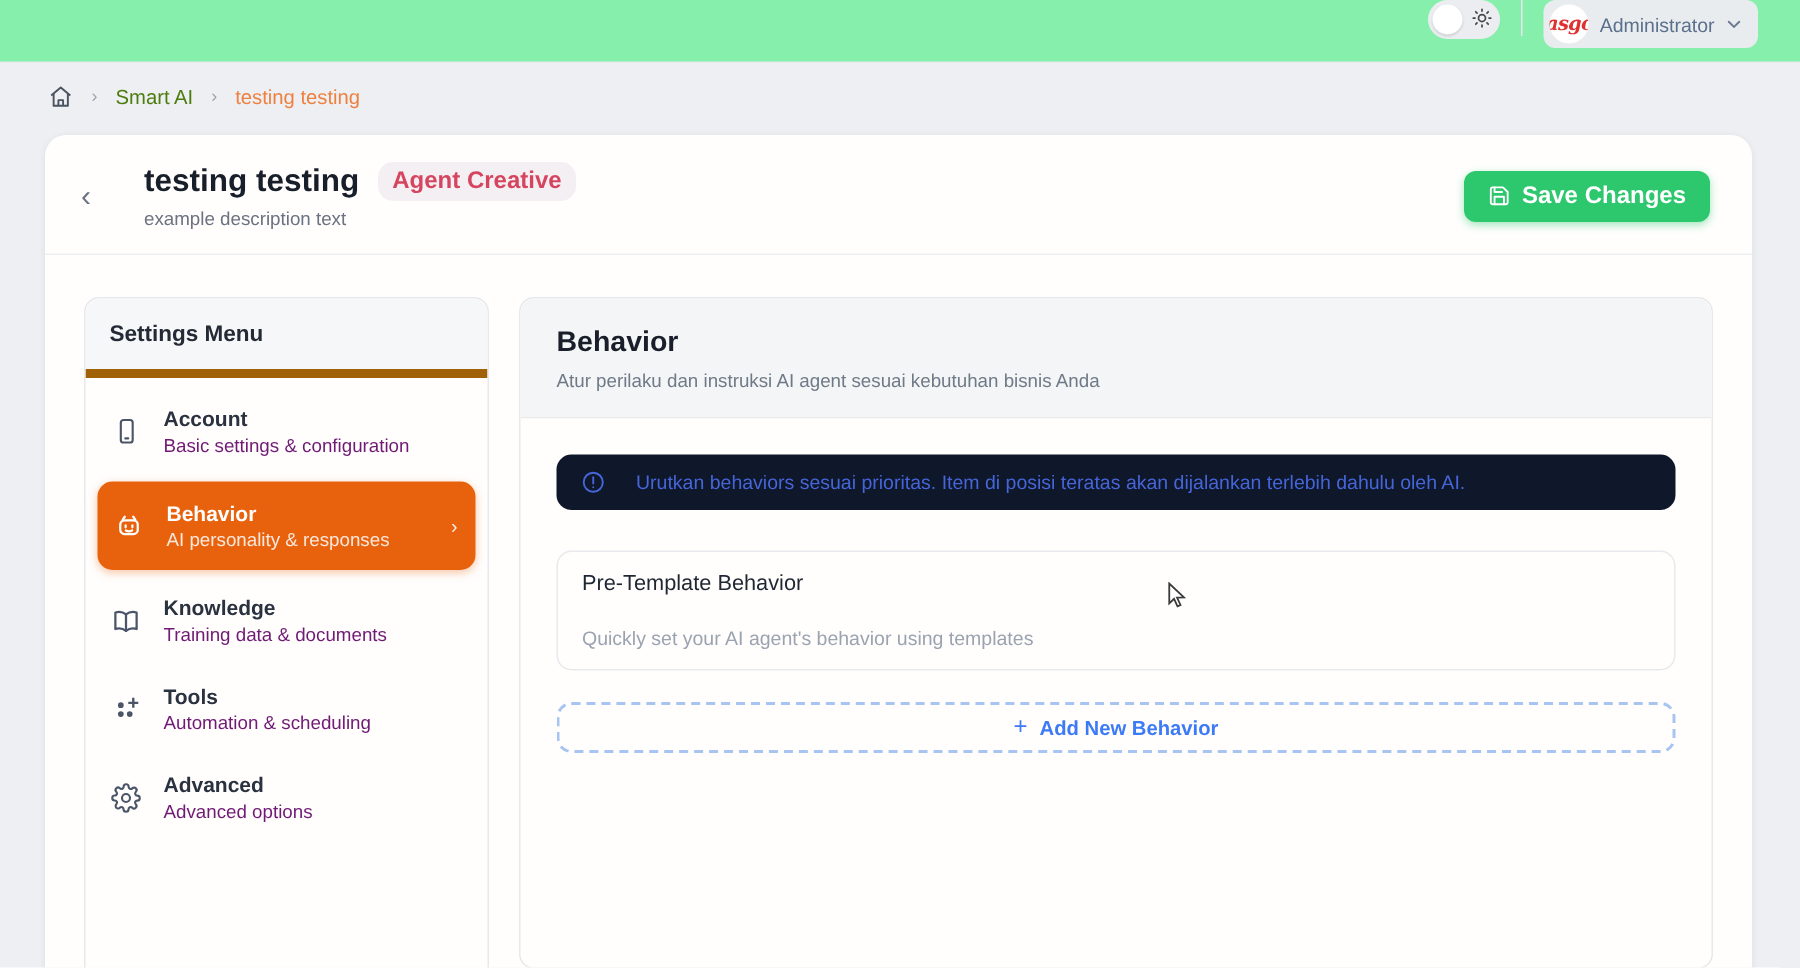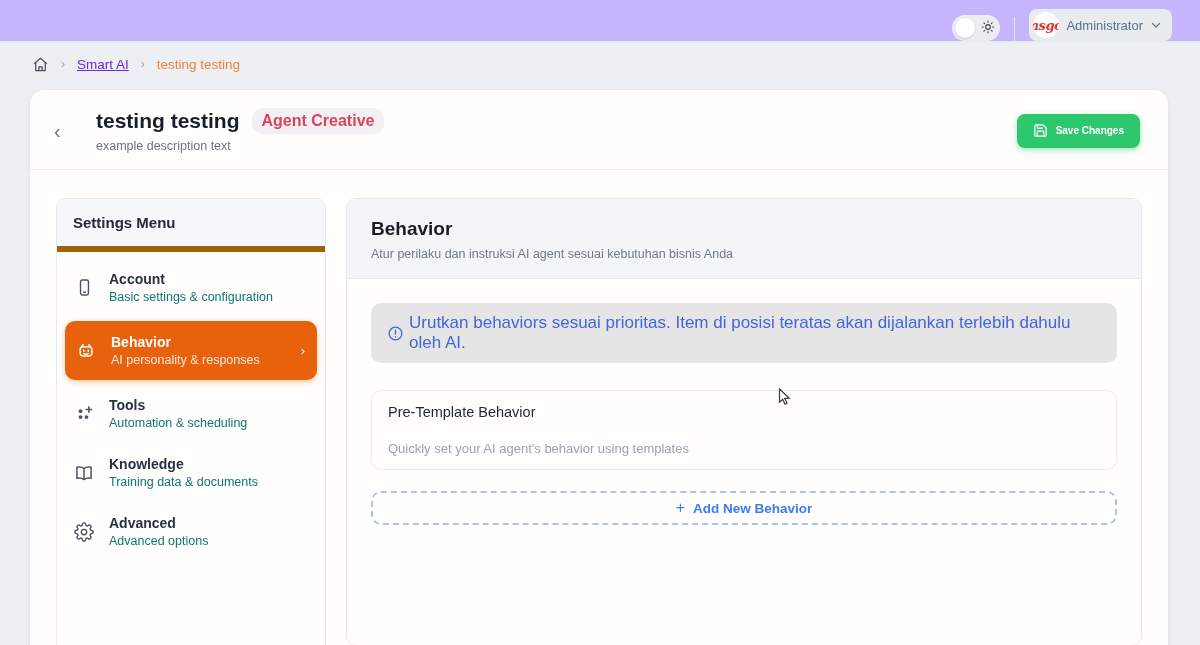--- a/index.html
+++ b/index.html
@@ -5,22 +5,22 @@
   * { margin:0; padding:0; box-sizing:border-box; }
   html,body { width:1200px; height:645px; overflow:hidden; }
   body {
     font-family:"Liberation Sans","DejaVu Sans",sans-serif;
     background:#edeff2;
     position:relative;
     color:#1e2430;
   }
   
   .topbar {
-    height:42px; background:#c4b5fd; border-bottom:1px solid #e7e9ec;
-    display:flex; align-items:flex-end; justify-content:flex-end;
+    height:42px; background:#86efac; border-bottom:1px solid #e7e9ec;
+    display:flex; align-items:flex-start; justify-content:flex-end;
     padding:0 28px; gap:14px;
   }
   .theme-toggle {
     width:48px; height:26px; background:#ebedf0; border-radius:13px;
     position:relative; display:flex; align-items:center; cursor:pointer;
   }
   .theme-knob {
     width:20px; height:20px; background:#ffffff; border-radius:50%;
     position:absolute; left:3px; top:3px; box-shadow:0 1px 2px rgba(0,0,0,.15);
   }
@@ -41,84 +41,84 @@
   }
   .user-name { font-size:13px; color:#5b708c; }
   .user-chevron { color:#6b7a90; font-size:11px; }
   
   .breadcrumb {
     height:44px; display:flex; align-items:center; gap:12px; padding:0 32px;
     font-size:13.5px;
   }
   .crumb-home { color:#4a5360; display:flex; cursor:pointer; }
   .crumb-sep { color:#9aa3af; font-size:12px; }
-  .crumb-link { color:#6d28d9; cursor:pointer;text-decoration:underline; }
+  .crumb-link { color:#4d7c0f; cursor:pointer; }
   .crumb-current { color:#ee8040; }
   
   .page-card {
     position:absolute; left:30px; top:90px; width:1138px; height:600px;
     background:#fffefd; border-radius:14px; box-shadow:0 1px 5px rgba(30,40,60,.07);
   }
   .card-header {
     display:flex; align-items:center; padding:18px 28px 16px 24px;
     border-bottom:1px solid #eceef1;
   }
   .back-btn { color:#6b7280; font-size:20px; cursor:pointer; width:20px; margin-right:22px; line-height:1; }
   .title-row { display:flex; align-items:center; gap:12px; }
   .page-title { font-size:21px; font-weight:bold; color:#181f2a; }
   .title-badge {
     background:#f4eff2; color:#d6455f; font-size:16px; font-weight:bold;
     border-radius:10px; padding:4px 10px;
   }
   .page-desc { font-size:12.5px; color:#6b7280; margin-top:5px; }
   .save-btn {
     margin-left:auto; background:#2dc76d; color:#fff; border:none; cursor:pointer;
-    border-radius:8px; height:34px; padding:0 16px; font-size:10px; font-weight:bold;
+    border-radius:8px; height:34px; padding:0 16px; font-size:16px; font-weight:bold;
     display:flex; align-items:center; gap:8px;
     box-shadow:0 2px 6px rgba(45,199,109,.45);
     font-family:inherit;
   }
   
   .content-row { display:flex; gap:20px; padding:28px 26px 0 26px; }
   .panel { border:1px solid #e6e8eb; border-radius:10px; background:#fffefd; }
   .settings-panel { width:270px; height:560px; }
   .settings-header {
     background:#f6f7f8; border-bottom:6px solid #a16207;
     border-radius:10px 10px 0 0; padding:15px 16px;
     font-size:15px; font-weight:bold; color:#252b36;
   }
   .menu-list { padding:6px 0; }
   .menu-item {
     display:flex; align-items:center; gap:14px; padding:13px 16px; cursor:pointer;
   }
   .menu-icon { color:#4a5568; display:flex; width:22px; justify-content:center; flex:none; }
   .menu-label { font-size:14px; font-weight:bold; color:#2a3240; }
-  .menu-sub { font-size:12.5px; color:#0f766e; margin-top:3px; }
+  .menu-sub { font-size:12.5px; color:#701a75; margin-top:3px; }
   .menu-item.active {
     background:#e8620e; border-radius:10px; margin:4px 8px;
     padding:13px 12px 13px 10px; box-shadow:0 2px 6px rgba(232,98,14,.35);
     position:relative;
   }
   .menu-item.active .menu-icon { color:#ffffff; }
   .menu-item.active .menu-label { color:#ffffff; }
   .menu-item.active .menu-sub { color:rgba(255,255,255,.85); }
   .active-chevron { margin-left:auto; color:rgba(255,255,255,.9); font-size:13px; }
   
   .behavior-panel { flex:1; height:448px; display:flex; flex-direction:column; }
   .behavior-header {
     background:#f4f5f6; border-bottom:1px solid #e9eaec;
     border-radius:10px 10px 0 0; padding:19px 24px 17px 24px;
   }
   .behavior-title { font-size:19px; font-weight:bold; color:#181f2a; }
   .behavior-sub { font-size:12.5px; color:#6f7a88; margin-top:7px; }
   .behavior-body { padding:24px; }
   .info-alert {
-    background:#e5e5e5; border-radius:10px; padding:10px 16px;
-    display:flex; align-items:center; gap:5px;
-    font-size:17px; color:#4565d8;
+    background:#0f172a; border-radius:10px; padding:10px 16px;
+    display:flex; align-items:center; gap:20px;
+    font-size:13px; color:#4565d8;
   }
   .alert-icon { color:#4565d8; display:flex; flex:none; }
   .template-card {
     margin-top:27px; border:1px solid #e7e9ec; border-radius:10px;
     padding:13px 16px; display:flex; align-items:flex-end; justify-content:space-between;
   }
   .template-title { font-size:14.5px; color:#1f2733; }
   .template-sub { font-size:13px; color:#9aa3af; margin-top:21px; }
   .select-template-btn {
     background:#3d7af5; color:#fff; border:none; cursor:pointer;
@@ -230,43 +230,43 @@
           </span>
           <div>
             <div class="menu-label">Behavior</div>
             <div class="menu-sub">AI personality &amp; responses</div>
           </div>
           <span class="active-chevron">›</span>
         </div>
 
         <div class="menu-item">
           <span class="menu-icon">
+            <svg width="20" height="20" viewBox="0 0 24 24" fill="none" stroke="currentColor" stroke-width="1.8" stroke-linecap="round" stroke-linejoin="round">
+              <path d="M3.5 5.2c3-.8 6.2-.3 8.5 1.5 2.3-1.8 5.5-2.3 8.5-1.5v13.2c-3-.8-6.2-.3-8.5 1.5-2.3-1.8-5.5-2.3-8.5-1.5Z"></path>
+              <path d="M12 6.7v13.2"></path>
+            </svg>
+          </span>
+          <div>
+            <div class="menu-label">Knowledge</div>
+            <div class="menu-sub">Training data &amp; documents</div>
+          </div>
+        </div>
+
+        <div class="menu-item">
+          <span class="menu-icon">
             <svg width="19" height="19" viewBox="0 0 24 24" fill="currentColor" stroke="none">
               <circle cx="7" cy="9" r="2.4"></circle>
               <circle cx="7" cy="16.5" r="2.4"></circle>
               <circle cx="14.5" cy="16.5" r="2.4"></circle>
               <path d="M16.5 2.8h2v3.2h3.2v2h-3.2v3.2h-2V8h-3.2V6h3.2z"></path>
             </svg>
           </span>
           <div>
             <div class="menu-label">Tools</div>
             <div class="menu-sub">Automation &amp; scheduling</div>
-          </div>
-        </div>
-
-        <div class="menu-item">
-          <span class="menu-icon">
-            <svg width="20" height="20" viewBox="0 0 24 24" fill="none" stroke="currentColor" stroke-width="1.8" stroke-linecap="round" stroke-linejoin="round">
-              <path d="M3.5 5.2c3-.8 6.2-.3 8.5 1.5 2.3-1.8 5.5-2.3 8.5-1.5v13.2c-3-.8-6.2-.3-8.5 1.5-2.3-1.8-5.5-2.3-8.5-1.5Z"></path>
-              <path d="M12 6.7v13.2"></path>
-            </svg>
-          </span>
-          <div>
-            <div class="menu-label">Knowledge</div>
-            <div class="menu-sub">Training data &amp; documents</div>
           </div>
         </div>
 
         <div class="menu-item">
           <span class="menu-icon">
             <svg width="20" height="20" viewBox="0 0 24 24" fill="none" stroke="currentColor" stroke-width="1.7" stroke-linecap="round" stroke-linejoin="round">
               <circle cx="12" cy="12" r="3.2"></circle>
               <path d="M19.4 15a1.7 1.7 0 0 0 .34 1.87l.06.06a2 2 0 1 1-2.83 2.83l-.06-.06a1.7 1.7 0 0 0-1.87-.34 1.7 1.7 0 0 0-1 1.56V21a2 2 0 1 1-4 0v-.09a1.7 1.7 0 0 0-1-1.56 1.7 1.7 0 0 0-1.87.34l-.06.06a2 2 0 1 1-2.83-2.83l.06-.06a1.7 1.7 0 0 0 .34-1.87 1.7 1.7 0 0 0-1.56-1H3a2 2 0 1 1 0-4h.09a1.7 1.7 0 0 0 1.56-1 1.7 1.7 0 0 0-.34-1.87l-.06-.06a2 2 0 1 1 2.83-2.83l.06.06a1.7 1.7 0 0 0 1.87.34h.09a1.7 1.7 0 0 0 1-1.56V3a2 2 0 1 1 4 0v.09a1.7 1.7 0 0 0 1 1.56 1.7 1.7 0 0 0 1.87-.34l.06-.06a2 2 0 1 1 2.83 2.83l-.06.06a1.7 1.7 0 0 0-.34 1.87v.09a1.7 1.7 0 0 0 1.56 1H21a2 2 0 1 1 0 4h-.09a1.7 1.7 0 0 0-1.56 1z"></path>
             </svg>
           </span>

